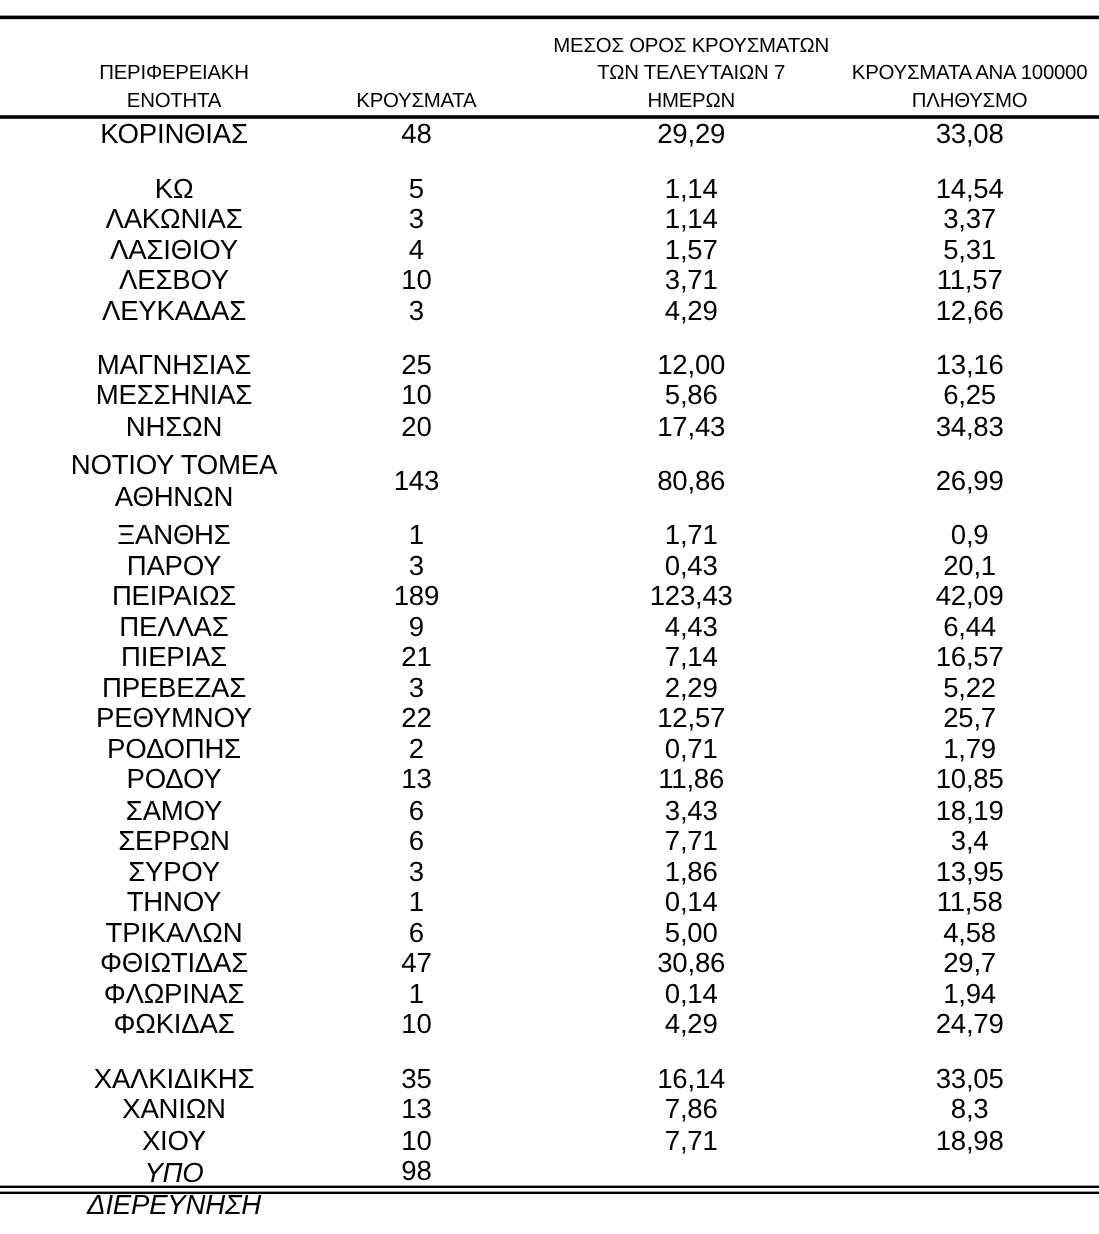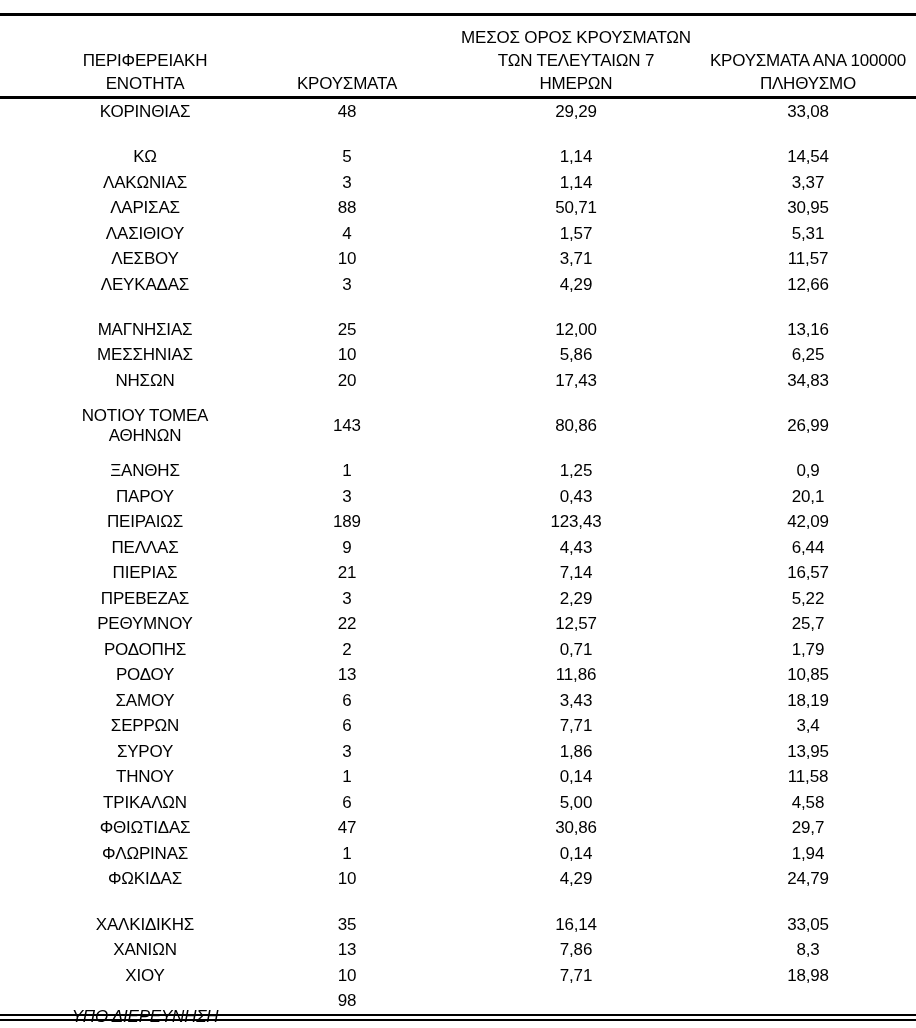--- a/index.html
+++ b/index.html
@@ -39,21 +39,21 @@
     text-align: center;
     flex: 0 0 auto;
   }
   .c1 { width: 242px; padding-left: 48px; }
   .c2 { width: 210px; }
   .c3 { width: 248px; }
   .c4 { width: 216px; }
   .th .hline { display: block; }
   .th .nowrap { white-space: nowrap; }
   .tbody {
-    font-size: 17px;
+    font-size: 23px;
     letter-spacing: -0.2px;
   }
   .tr {
     display: flex;
     align-items: center;
     height: 25.5px;
   }
   .tr.spacer {
     height: 19.8px;
   }
@@ -103,26 +103,20 @@
           <div class="td c3">1,14</div>
           <div class="td c4">14,54</div>
         </div>
         <div class="tr">
           <div class="td c1">ΛΑΚΩΝΙΑΣ</div>
           <div class="td c2">3</div>
           <div class="td c3">1,14</div>
           <div class="td c4">3,37</div>
         </div>
         <div class="tr">
-          <div class="td c1">ΛΑΡΙΣΑΣ</div>
-          <div class="td c2">88</div>
-          <div class="td c3">50,71</div>
-          <div class="td c4">30,95</div>
-        </div>
-        <div class="tr">
           <div class="td c1">ΛΑΣΙΘΙΟΥ</div>
           <div class="td c2">4</div>
           <div class="td c3">1,57</div>
           <div class="td c4">5,31</div>
         </div>
         <div class="tr">
           <div class="td c1">ΛΕΣΒΟΥ</div>
           <div class="td c2">10</div>
           <div class="td c3">3,71</div>
           <div class="td c4">11,57</div>
@@ -156,21 +150,21 @@
         <div class="tr">
           <div class="td c1">ΝΟΤΙΟΥ ΤΟΜΕΑ ΑΘΗΝΩΝ</div>
           <div class="td c2">143</div>
           <div class="td c3">80,86</div>
           <div class="td c4">26,99</div>
         </div>
         <div class="tr spacer"></div>
         <div class="tr">
           <div class="td c1">ΞΑΝΘΗΣ</div>
           <div class="td c2">1</div>
-          <div class="td c3">1,25</div>
+          <div class="td c3">1,71</div>
           <div class="td c4">0,9</div>
         </div>
         <div class="tr">
           <div class="td c1">ΠΑΡΟΥ</div>
           <div class="td c2">3</div>
           <div class="td c3">0,43</div>
           <div class="td c4">20,1</div>
         </div>
         <div class="tr">
           <div class="td c1">ΠΕΙΡΑΙΩΣ</div>

